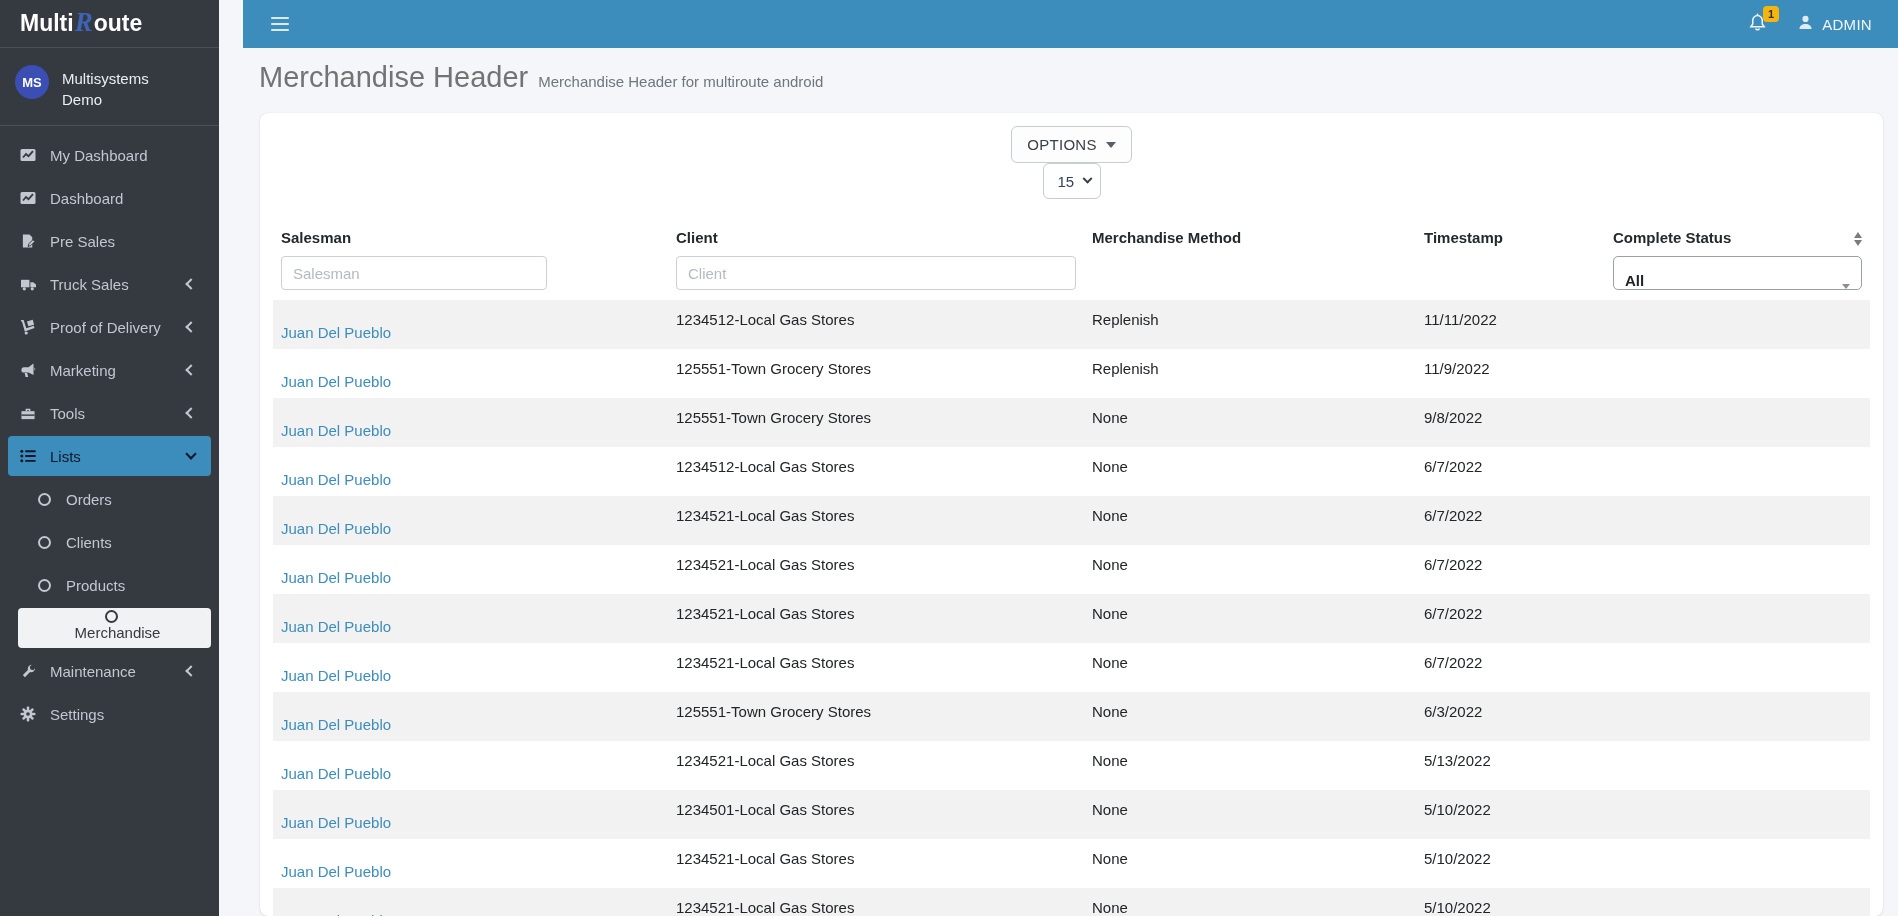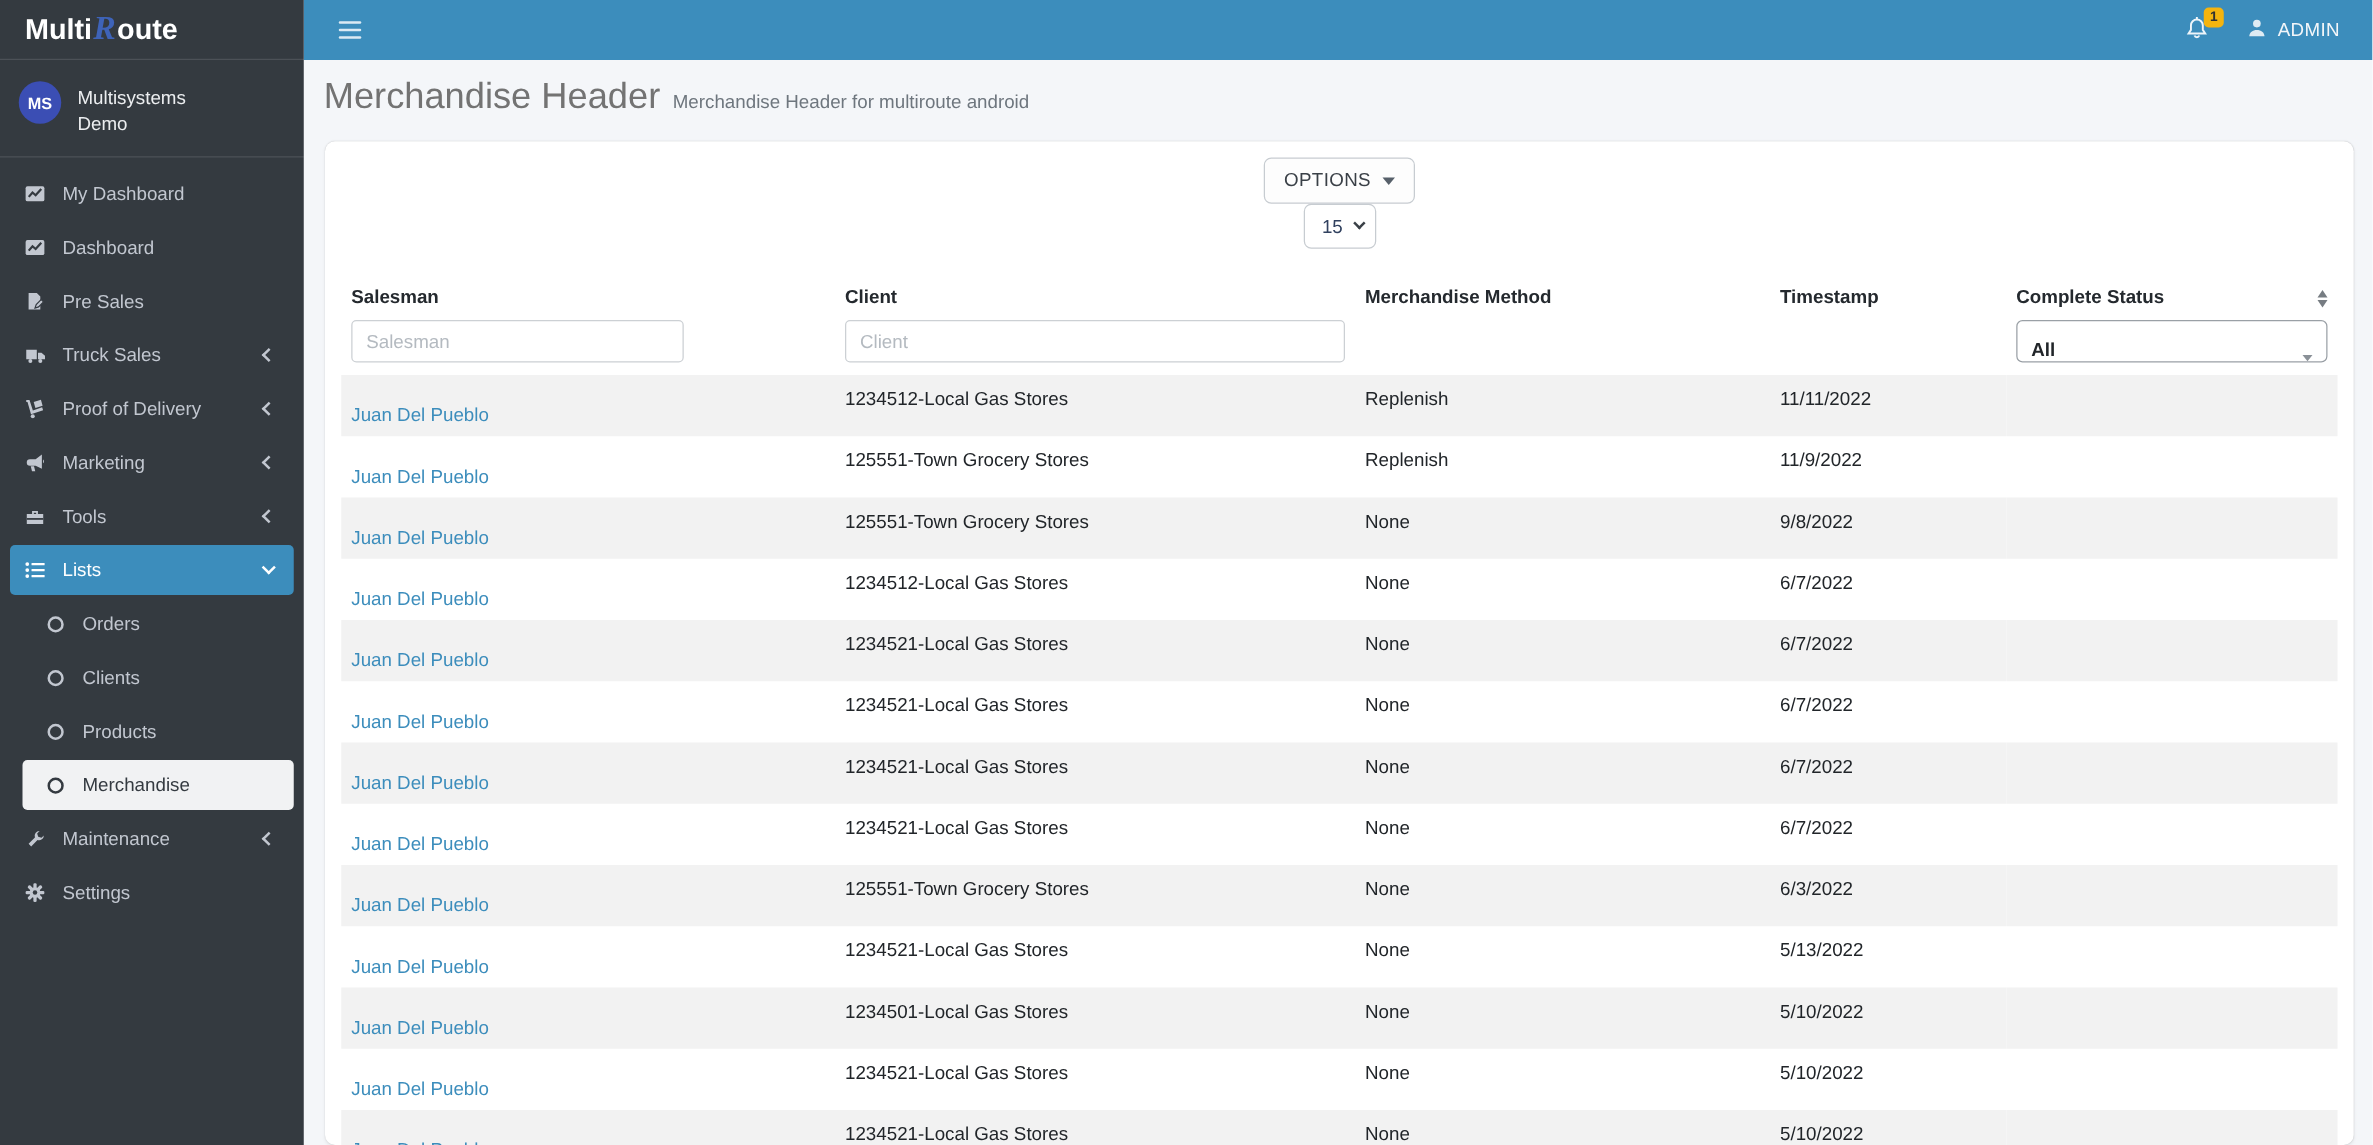--- a/index.html
+++ b/index.html
@@ -1,38 +1,38 @@
 <!DOCTYPE html>
 <html><head>
 <meta charset="utf-8">
 <style>
   * { margin:0; padding:0; box-sizing:border-box; }
   html,body { width:1898px; height:916px; overflow:hidden; }
   body { font-family:"Liberation Sans", sans-serif; background:#f4f6f9; position:relative; color:#212529; }
 
   
-  .sidebar { position:absolute; left:0; top:0; width:243px; height:916px; background:#343a40; z-index:20; }
+  .sidebar { position:absolute; left:0; top:0; width:219px; height:916px; background:#343a40; z-index:20; }
   .logo { height:48px; display:flex; align-items:center; padding-left:20px;
           border-bottom:1px solid rgba(255,255,255,.12); color:#fff; font-size:23px; font-weight:bold; }
   .logo .logo-r { color:#3e63b8; font-family:"Liberation Serif", serif; font-style:italic;
                   font-weight:bold; font-size:27px; margin:0 1px; display:inline-block; transform:translateY(-1px); }
   .user-panel { display:flex; align-items:flex-start; gap:13px; padding:17px 10px 15px 15px;
                 border-bottom:1px solid rgba(255,255,255,.12); }
   .avatar { width:34px; height:34px; border-radius:50%; background:#3b4eb4; color:#fff; flex:0 0 34px;
             display:flex; align-items:center; justify-content:center; font-size:13px; font-weight:bold; }
   .user-name { color:#eceef0; font-size:15px; line-height:21px; padding-top:3px; }
 
   .nav { padding:9px 8px; }
   .nav-item { display:flex; align-items:center; height:40px; margin-bottom:3px; padding:0 10px;
               color:#c2c7d0; font-size:15px; border-radius:4px; position:relative; cursor:pointer; }
   .nav-item .ico { width:20px; height:16px; margin-right:12px; display:flex; align-items:center; justify-content:center; }
   .nav-item svg { fill:currentColor; }
-  .nav-item.active-blue { background:#3c8dbc; color:#ffffff; }
+  .nav-item.active-blue { background:#3c8dbc; color:#0f172a; }
   .nav-sub .nav-item { margin-left:10px; padding-left:16px; }
-  .nav-item.active-light { background:#f1f2f3; color:#343a40; }
+  .nav-item.active-light { background:#f1f2f3; color:#343a40;flex-direction:column; }
   .circle-ico { width:13px; height:13px; border:2px solid currentColor; border-radius:50%; }
   .chev { width:8px; height:8px; border-right:2px solid currentColor; border-bottom:2px solid currentColor;
           position:absolute; right:16px; }
   .chev.left { transform:rotate(135deg); }
   .chev.down { transform:rotate(45deg); top:14px; }
 
   
   .topbar { position:absolute; left:243px; top:0; right:0; height:48px; background:#3c8dbc;
             display:flex; align-items:center; z-index:10; }
   .hamburger { margin-left:22px; cursor:pointer; display:flex; flex-direction:column; gap:3.5px; padding:6px; }

